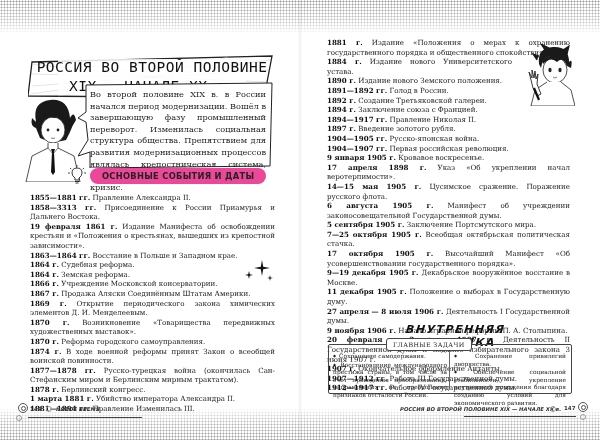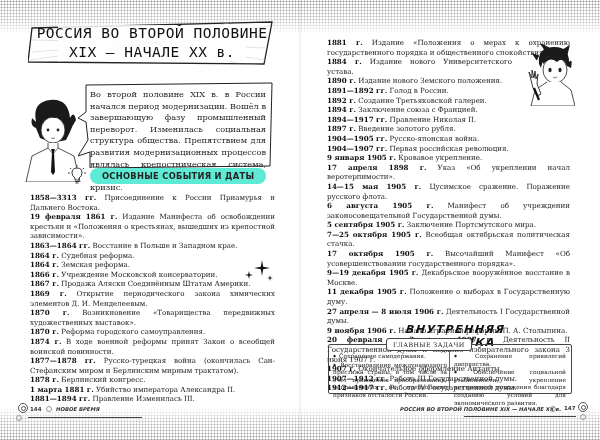--- a/index.html
+++ b/index.html
@@ -19,21 +19,21 @@
   .halftone-bottom { bottom: 0; height: 32px;
     -webkit-mask-image: linear-gradient(to top, #000 0%, rgba(0,0,0,0.6) 60%, transparent 100%);
     mask-image: linear-gradient(to top, #000 0%, rgba(0,0,0,0.6) 60%, transparent 100%);
   }
   .page { position: absolute; top: 0; height: 440px; }
   .page-left { left: 0; width: 300px; }
   .page-right { left: 300px; width: 300px; }
 
   
   .title-banner {
-    position: absolute; left: 28px; top: 20px; width: 248px; height: 46px;
+    position: absolute; left: 28px; top: 54px; width: 248px; height: 46px;
   }
   .title-banner svg { position: absolute; left: 0; top: 0; }
   .title-text {
     position: absolute; left: 0; top: 4px; width: 248px; text-align: center;
     font-family: "DejaVu Sans Mono", monospace; font-weight: normal;
     font-size: 14.5px; line-height: 19px; letter-spacing: 0.5px; color: #111;
   }
 
   
   .char-left { position: absolute; left: 22px; top: 92px; width: 60px; height: 90px; }
@@ -46,21 +46,21 @@
   .speech-text {
     position: absolute; left: 12px; top: 7px; width: 176px;
     font-size: 8.2px; line-height: 11.6px; text-align: justify; color: #222;
   }
 
   
   .section-header { position: absolute; left: 68px; top: 168px; height: 18px; }
   .bulb-icon { position: absolute; left: 0; top: -3px; width: 18px; height: 20px; }
   .section-pill {
     position: absolute; left: 22px; top: 0; height: 16px; padding: 0 12px;
-    background: #5eead4; border-radius: 8px; white-space: nowrap;
+    background: #ec4899; border-radius: 8px; white-space: nowrap;
     font-family: "DejaVu Sans", sans-serif; font-weight: bold; font-size: 8.3px;
     line-height: 16px; letter-spacing: 0.3px; color: #222;
   }
 
   
   .events { position: absolute; font-size: 7.1px; line-height: 9.6px; color: #222; }
   .events-left { left: 30px; top: 193px; width: 245px; }
   .events-right { left: 27px; top: 38px; width: 243px; }
   .event { text-align: justify; }
   .event b { font-weight: bold; color: #111; }
@@ -172,20 +172,21 @@
           <line x1="2" y1="3" x2="3.2" y2="4"></line>
         <line x1="16" y1="3" x2="14.8" y2="4"></line>
           <line x1="0" y1="8" x2="1.8" y2="8"></line>
         <line x1="18" y1="8" x2="16.2" y2="8"></line>
       </g>
     </svg>
     <div class="section-pill">ОСНОВНЫЕ СОБЫТИЯ И ДАТЫ</div>
   </div>
 
   <div class="events events-left">
+    <div class="event"><b>1855—1881 гг.</b> <span>Правление Александра II.</span></div>
     <div class="event"><b>1858—3313 гг.</b> <span>Присоединение к России Приамурья и Дальнего Востока.</span></div>
     <div class="event"><b>19 февраля 1861 г.</b> <span>Издание Манифеста об освобождении крестьян и «Положения о крестьянах, вышедших из крепостной зависимости».</span></div>
     <div class="event"><b>1863—1864 гг.</b> <span>Восстание в Польше и Западном крае.</span></div>
     <div class="event"><b>1864 г.</b> <span>Судебная реформа.</span></div>
     <div class="event"><b>1864 г.</b> <span>Земская реформа.</span></div>
     <div class="event"><b>1866 г.</b> <span>Учреждение Московской консерватории.</span></div>
     <div class="event"><b>1867 г.</b> <span>Продажа Аляски Соединённым Штатам Америки.</span></div>
     <div class="event"><b>1869 г.</b> <span>Открытие периодического закона химических элементов Д. И. Менделеевым.</span></div>
     <div class="event"><b>1870 г.</b> <span>Возникновение «Товарищества передвижных художественных выставок».</span></div>
     <div class="event"><b>1870 г.</b> <span>Реформа городского самоуправления.</span></div>
@@ -220,21 +221,21 @@
     <div class="event" style="margin-right:0"><b>1881 г.</b> <span>Издание «Положения о мерах к охранению государственного порядка и общественного спокойствия».</span></div>
     <div class="event" style="margin-right:58px"><b>1884 г.</b> <span>Издание нового Университетского устава.</span></div>
     <div class="event" style="margin-right:58px"><b>1890 г.</b> <span>Издание нового Земского положения.</span></div>
     <div class="event" style="margin-right:58px"><b>1891—1892 гг.</b> <span>Голод в России.</span></div>
     <div class="event" style="margin-right:58px"><b>1892 г.</b> <span>Создание Третьяковской галереи.</span></div>
     <div class="event" style="margin-right:58px"><b>1894 г.</b> <span>Заключение союза с Францией.</span></div>
     <div class="event" style="margin-right:58px"><b>1894—1917 гг.</b> <span>Правление Николая II.</span></div>
     <div class="event" style="margin-right:58px"><b>1897 г.</b> <span>Введение золотого рубля.</span></div>
     <div class="event"><b>1904—1905 гг.</b> <span>Русско-японская война.</span></div>
     <div class="event"><b>1904—1907 гг.</b> <span>Первая российская революция.</span></div>
-    <div class="event"><b>9 января 1905 г.</b> <span>Кровавое укрепление.</span></div>
+    <div class="event"><b>9 января 1905 г.</b> <span>Кровавое воскресенье.</span></div>
     <div class="event"><b>17 апреля 1898 г.</b> <span>Указ «Об укреплении начал веротерпимости».</span></div>
     <div class="event"><b>14—15 мая 1905 г.</b> <span>Цусимское сражение. Поражение русского флота.</span></div>
     <div class="event"><b>6 августа 1905 г.</b> <span>Манифест об учреждении законосовещательной Государственной думы.</span></div>
     <div class="event"><b>5 сентября 1905 г.</b> <span>Заключение Портсмутского мира.</span></div>
     <div class="event"><b>7—25 октября 1905 г.</b> <span>Всеобщая октябрьская политическая стачка.</span></div>
     <div class="event"><b>17 октября 1905 г.</b> <span>Высочайший Манифест «Об усовершенствовании государственного порядка».</span></div>
     <div class="event"><b>9—19 декабря 1905 г.</b> <span>Декабрьское вооружённое восстание в Москве.</span></div>
     <div class="event"><b>11 декабря 1905 г.</b> <span>Положение о выборах в Государственную думу.</span></div>
     <div class="event"><b>27 апреля — 8 июля 1906 г.</b> <span>Деятельность I Государственной думы.</span></div>
     <div class="event"><b>9 ноября 1906 г.</b> <span>Начало аграрной реформы П. А. Столыпина.</span></div>

